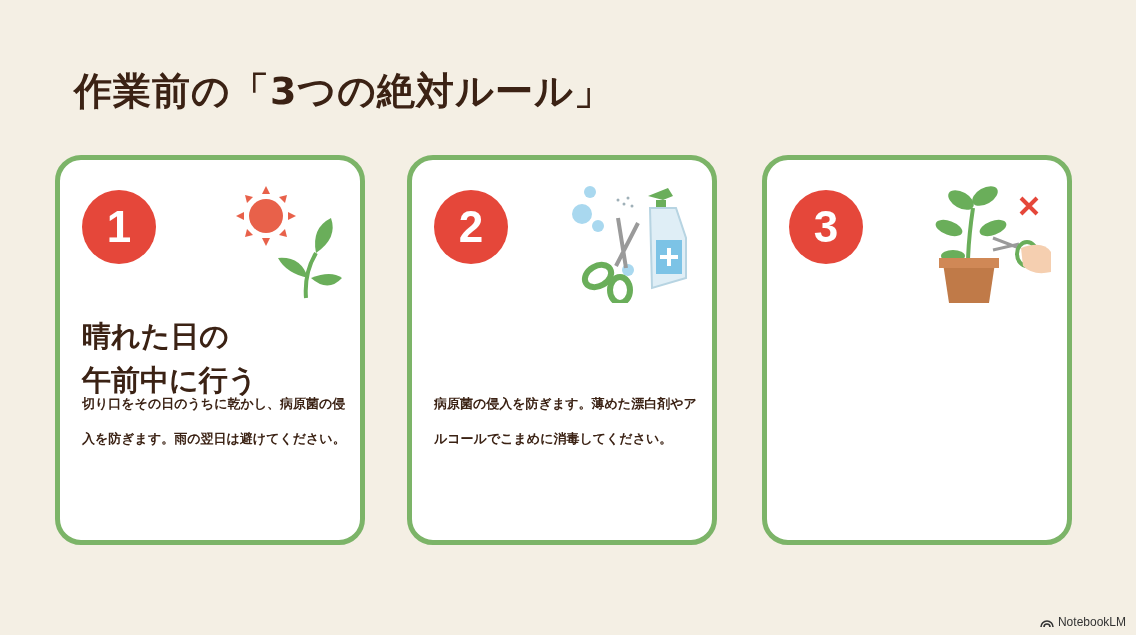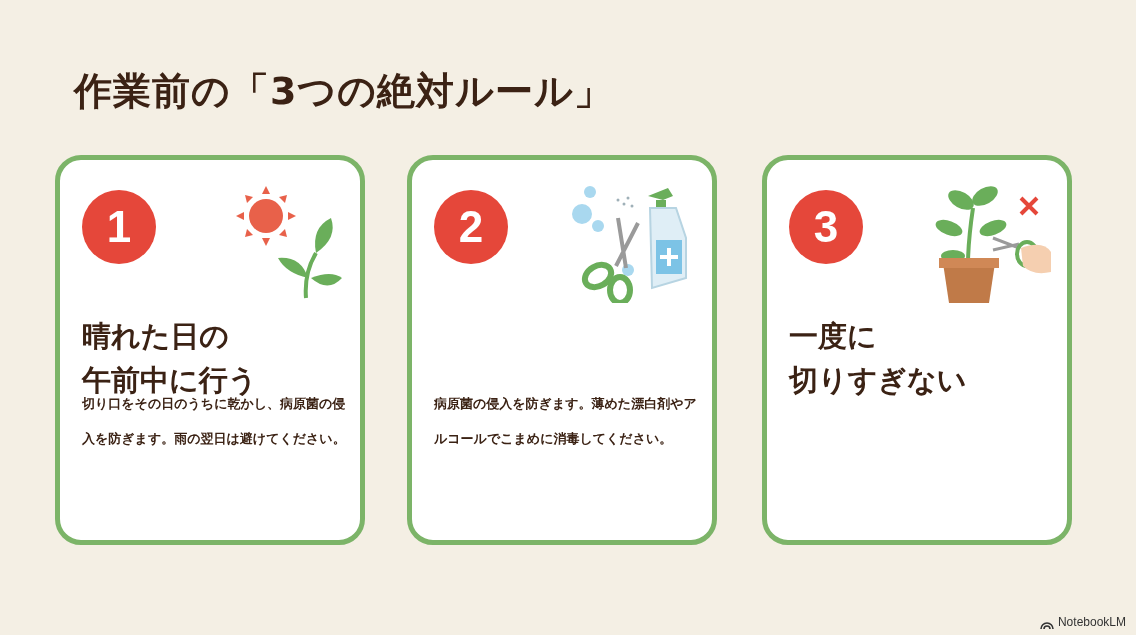--- a/index.html
+++ b/index.html
@@ -3,21 +3,21 @@
 <meta charset="utf-8">
 <style>
   html,body{margin:0;padding:0;}
   body{width:1136px;height:635px;background:#f4efe4;position:relative;overflow:hidden;font-family:"DejaVu Sans","Liberation Sans",sans-serif;color:#3a2418;}
   .title{position:absolute;left:58px;top:50px;font-size:38px;font-weight:bold;color:#3b2214;letter-spacing:1px;margin:16px;}
   .card{position:absolute;top:155px;width:310px;height:390px;background:#fff;border:5px solid #7cb468;border-radius:26px;box-sizing:border-box;}
   .badge{position:absolute;left:22px;top:30px;width:74px;height:74px;border-radius:50%;background:#e5473a;color:#fff;font-size:44px;font-weight:bold;display:flex;align-items:center;justify-content:center;font-family:"Liberation Sans",sans-serif;}
   .illus{position:absolute;right:14px;top:18px;width:130px;height:125px;}
   .heading{position:absolute;left:22px;top:120px;font-size:29px;font-weight:bold;line-height:44px;color:#3b2214;white-space:pre-line;margin-top:34px;}
   .desc{position:absolute;left:22px;top:226px;width:270px;font-size:13px;line-height:35px;color:#3b2214;font-weight:bold;}
-  .footer{position:absolute;right:10px;bottom:6px;font-size:12px;color:#333;display:flex;align-items:flex-end;gap:4px;font-family:"Liberation Sans",sans-serif;}
+  .footer{position:absolute;right:10px;bottom:6px;font-size:12px;color:#333;display:flex;align-items:center;gap:4px;font-family:"Liberation Sans",sans-serif;}
 </style>
 </head>
 <body>
 
 <h1 class="title">作業前の「3つの絶対ルール」</h1>
 
 <div class="card" style="left:55px;">
   <div class="badge">1</div>
   <svg class="illus" viewBox="0 0 130 125">
     <g fill="#e8614a">
@@ -83,22 +83,20 @@
       <ellipse cx="70" cy="50" rx="14" ry="7" transform="rotate(-20 70 50)"></ellipse>
       <ellipse cx="30" cy="78" rx="12" ry="6"></ellipse>
     </g>
     <path d="M20 85 L72 85 L66 125 L26 125 Z" fill="#c07a48"></path>
     <rect x="16" y="80" width="60" height="10" fill="#d08856"></rect>
     <path d="M98 20 L114 36 M114 20 L98 36" stroke="#e5473a" stroke-width="4"></path>
     <path d="M70 60 L96 70 M70 72 L96 66" stroke="#9a9a9a" stroke-width="3"></path>
     <ellipse cx="104" cy="76" rx="10" ry="12" fill="none" stroke="#6aae5a" stroke-width="4"></ellipse>
     <path d="M98 70 Q120 62 128 74 L128 94 Q110 98 100 88 Z" fill="#f5cfb0"></path>
   </svg>
-  <div class="heading">一度に
-切りすぎない</div>
 </div>
 
 <div class="footer">
   <svg width="14" height="10" viewBox="0 0 14 10">
     <path d="M1 10 A6 6 0 0 1 13 10 M4 10 A3 3 0 0 1 10 10" stroke="#333" stroke-width="1.6" fill="none"></path>
   </svg>
   <span>NotebookLM</span>
 </div>
 
 </body></html>

